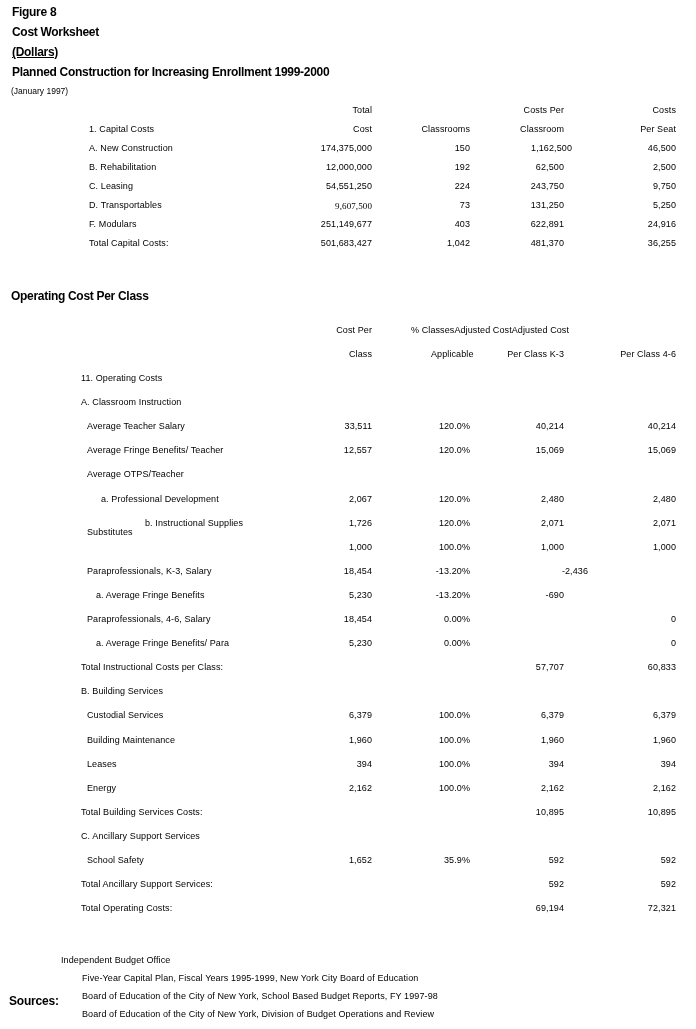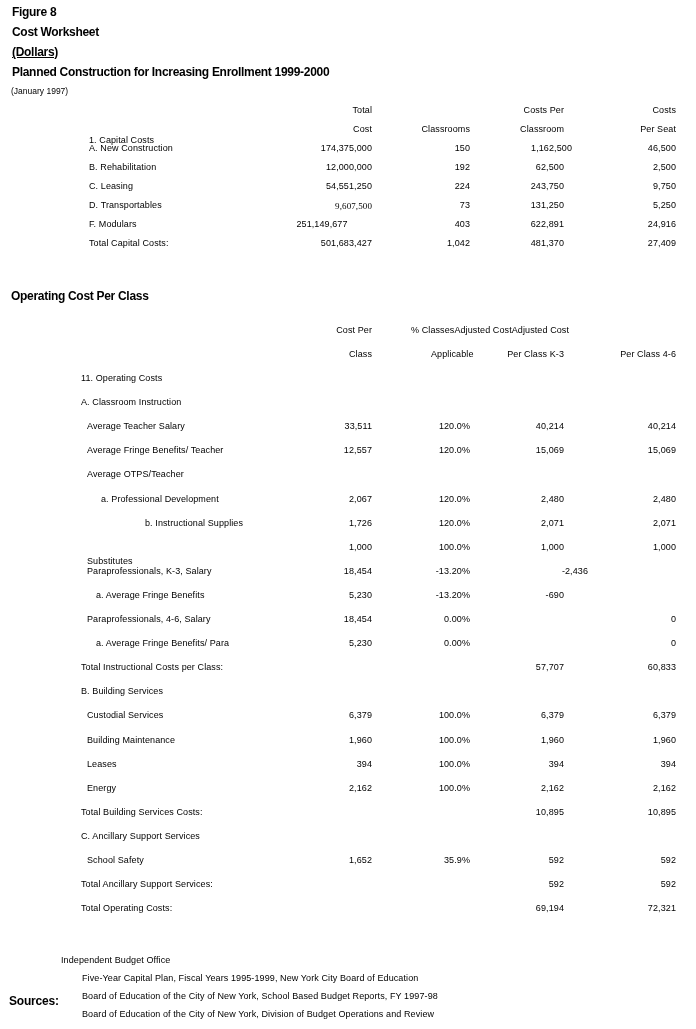--- a/index.html
+++ b/index.html
@@ -22,21 +22,21 @@
 <div class="t xs" style="left:11px;top:87px;">(January 1997)</div>
 
 <div>
   <div class="t s r" style="left:272px;top:106px;width:100px;">Total</div>
   <div class="t s r" style="left:272px;top:125px;width:100px;">Cost</div>
   <div class="t s r" style="left:370px;top:125px;width:100px;">Classrooms</div>
   <div class="t s r" style="left:464px;top:106px;width:100px;">Costs Per</div>
   <div class="t s r" style="left:464px;top:125px;width:100px;">Classroom</div>
   <div class="t s r" style="left:576px;top:106px;width:100px;">Costs</div>
   <div class="t s r" style="left:576px;top:125px;width:100px;">Per Seat</div>
-  <div class="t s" style="left:89px;top:136px;">1. Capital Costs</div>
+  <div class="t s" style="left:89px;top:125px;">1. Capital Costs</div>
 
   <div>
     <div class="t s" style="left:89px;top:144px;">A. New Construction</div>
     <div class="t s r" style="left:272px;top:144px;width:100px;">174,375,000</div>
     <div class="t s r" style="left:370px;top:144px;width:100px;">150</div>
     <div class="t s r" style="left:464px;top:144px;width:108px;">1,162,500</div>
     <div class="t s r" style="left:576px;top:144px;width:100px;">46,500</div>
   </div>
   <div>
     <div class="t s" style="left:89px;top:163px;">B. Rehabilitation</div>
@@ -54,31 +54,31 @@
   </div>
   <div>
     <div class="t s" style="left:89px;top:201px;">D. Transportables</div>
     <div class="t s r" style="left:272px;top:202px;width:100px;font-family:Liberation Serif, serif;">9,607,500</div>
     <div class="t s r" style="left:370px;top:201px;width:100px;">73</div>
     <div class="t s r" style="left:464px;top:201px;width:100px;">131,250</div>
     <div class="t s r" style="left:576px;top:201px;width:100px;">5,250</div>
   </div>
   <div>
     <div class="t s" style="left:89px;top:220px;">F. Modulars</div>
-    <div class="t s r" style="left:272px;top:220px;width:100px;text-align:center;">251,149,677</div>
+    <div class="t s r" style="left:272px;top:220px;width:100px;">251,149,677</div>
     <div class="t s r" style="left:370px;top:220px;width:100px;">403</div>
     <div class="t s r" style="left:464px;top:220px;width:100px;">622,891</div>
     <div class="t s r" style="left:576px;top:220px;width:100px;">24,916</div>
   </div>
   <div>
     <div class="t s" style="left:89px;top:239px;">Total Capital Costs:</div>
     <div class="t s r" style="left:272px;top:239px;width:100px;">501,683,427</div>
     <div class="t s r" style="left:370px;top:239px;width:100px;">1,042</div>
     <div class="t s r" style="left:464px;top:239px;width:100px;">481,370</div>
-    <div class="t s r" style="left:576px;top:239px;width:100px;">27,409</div>
+    <div class="t s r" style="left:576px;top:239px;width:100px;">36,255</div>
   </div>
 </div>
 
 <div class="t h" style="left:11px;top:290px;">Operating Cost Per Class</div>
 
 <div>
   <div class="t s r" style="left:272px;top:326px;width:100px;">Cost Per</div>
   <div class="t s" style="left:411px;top:326px;">% ClassesAdjusted CostAdjusted Cost</div>
   <div class="t s r" style="left:272px;top:350px;width:100px;">Class</div>
   <div class="t s" style="left:431px;top:350px;">Applicable</div>
@@ -129,21 +129,21 @@
         <div class="t s r" style="left: 576px; top: 494.5px; width: 100px;">2,480</div>
       </div>
       <div>
         <div class="t s" style="left: 101px; top: 518.6px; margin-left: 44px;">b. Instructional Supplies</div>
         <div class="t s r" style="left: 272px; top: 518.6px; width: 100px;">1,726</div>
         <div class="t s r" style="left: 370px; top: 518.6px; width: 100px;">120.0%</div>
         <div class="t s r" style="left: 464px; top: 518.6px; width: 100px;">2,071</div>
         <div class="t s r" style="left: 576px; top: 518.6px; width: 100px;">2,071</div>
       </div>
       <div>
-        <div class="t s" style="left: 87px; top: 557px;">Substitutes</div>
+        <div class="t s" style="left: 87px; top: 528px;">Substitutes</div>
         <div class="t s r" style="left: 272px; top: 542.7px; width: 100px;">1,000</div>
         <div class="t s r" style="left: 370px; top: 542.7px; width: 100px;">100.0%</div>
         <div class="t s r" style="left: 464px; top: 542.7px; width: 100px;">1,000</div>
         <div class="t s r" style="left: 576px; top: 542.7px; width: 100px;">1,000</div>
       </div>
       <div>
         <div class="t s" style="left: 87px; top: 566.8px;">Paraprofessionals, K-3, Salary</div>
         <div class="t s r" style="left: 272px; top: 566.8px; width: 100px;">18,454</div>
         <div class="t s r" style="left: 370px; top: 566.8px; width: 100px;">-13.20%</div>
         <div class="t s r" style="left: 488px; top: 566.8px; width: 100px;">-2,436</div>

